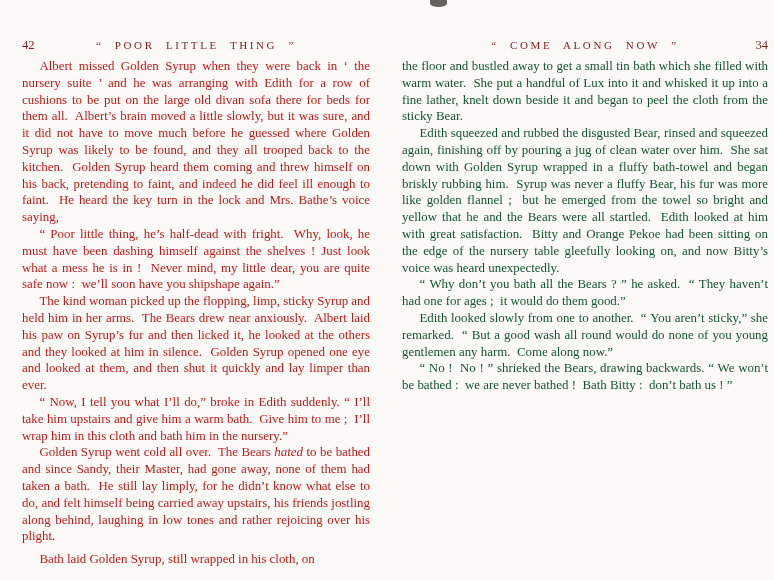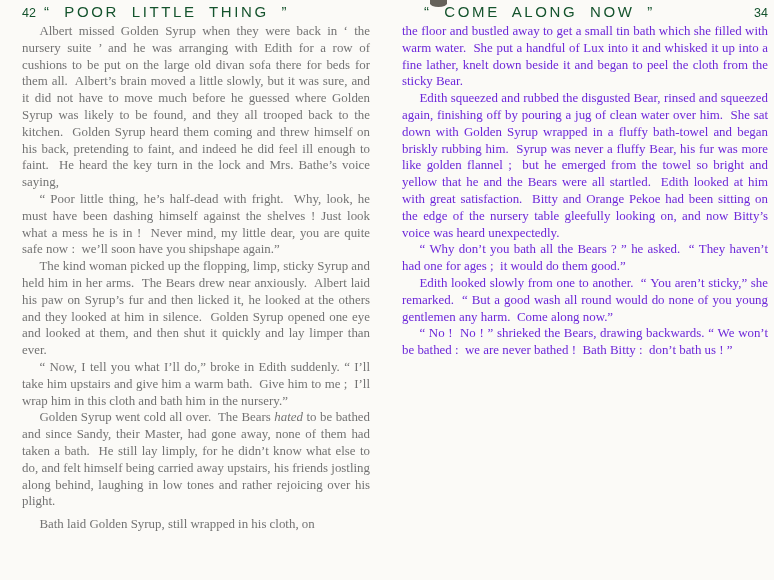--- a/index.html
+++ b/index.html
@@ -23,32 +23,33 @@
     width: 387px;
     padding-top: 3px;
   }
   .page.left  { padding-left: 22px; padding-right: 17px; }
   .page.right { padding-left: 15px; padding-right: 6px; }
 
   .page-header {
     display: flex;
     align-items: baseline;
     height: 20px;
-    font-family: Liberation Sans, sans-serif;
-    color: #14532d;
+    font-family: Liberation Serif, serif;
+    color: #7f1d1d;
+    margin-top: 35px;
   }
   .pageno {
     font-size: 12.5px;
     min-width: 22px;
   }
   .page.right .pageno { text-align: right; }
   .running-title {
     flex: 1;
-    text-align: left;
-    font-size: 15px;
+    text-align: center;
+    font-size: 11px;
     letter-spacing: 2.6px;
     word-spacing: 6px;
     white-space: nowrap;
   }
   .hspacer { min-width: 22px; }
 
   .body-text {
     font-family: "Liberation Serif", serif;
     font-size: 12.9px;
     line-height: 16.8px;
@@ -76,37 +77,37 @@
 <body style="background: rgb(251, 250, 247);">
 
 <div class="spread">
 
   <section class="page left">
     <header class="page-header">
       <span class="pageno">42</span>
       <span class="running-title">“&nbsp;POOR LITTLE THING&nbsp;”</span>
       <span class="hspacer"></span>
     </header>
-    <div class="body-text" style="color: #737373;">
+    <div class="body-text" style="color: #b91c1c;">
         <p class="para indent"><span>Albert missed Golden Syrup when they were back in ‘&nbsp;the nursery suite&nbsp;’ and he was arranging with Edith for a row of cushions to be put on the large old divan sofa there for beds for them all.&nbsp; Albert’s brain moved a little slowly, but it was sure, and it did not have to move much before he guessed where Golden Syrup was likely to be found, and they all trooped back to the kitchen.&nbsp; Golden Syrup heard them coming and threw himself on his back, pretending to faint, and indeed he did feel ill enough to faint.&nbsp; He heard the key turn in the lock and Mrs. Bathe’s voice saying,</span></p>
         <p class="para indent"><span>“&nbsp;Poor little thing, he’s half-dead with fright.&nbsp; Why, look, he must have been dashing himself against the shelves&nbsp;! Just look what a mess he is in&nbsp;!&nbsp; Never mind, my little dear, you are quite safe now&nbsp;:&nbsp; we’ll soon have you shipshape again.”</span></p>
         <p class="para indent"><span>The kind woman picked up the flopping, limp, sticky Syrup and held him in her arms.&nbsp; The Bears drew near anxiously.&nbsp; Albert laid his paw on Syrup’s fur and then licked it, he looked at the others and they looked at him in silence.&nbsp; Golden Syrup opened one eye and looked at them, and then shut it quickly and lay limper than ever.</span></p>
         <p class="para indent"><span>“&nbsp;Now, I tell you what I’ll do,” broke in Edith suddenly. “&nbsp;I’ll take him upstairs and give him a warm bath.&nbsp; Give him to me&nbsp;;&nbsp; I’ll wrap him in this cloth and bath him in the nursery.”</span></p>
         <p class="para indent"><span>Golden Syrup went cold all over.&nbsp; The Bears </span><span class="it">hated</span><span> to be bathed and since Sandy, their Master, had gone away, none of them had taken a bath.&nbsp; He still lay limply, for he didn’t know what else to do, and felt himself being carried away upstairs, his friends jostling along behind, laughing in low tones and rather rejoicing over his plight.</span></p>
         <p class="para indent gap"><span>Bath laid Golden Syrup, still wrapped in his cloth, on</span></p>
       </div>
   </section>
 
   <section class="page right">
     <header class="page-header">
       <span class="hspacer"></span>
       <span class="running-title">“&nbsp;COME ALONG NOW&nbsp;”</span>
       <span class="pageno">34</span>
     </header>
-    <div class="body-text" style="color: #6d28d9; font-family: Liberation Serif, serif;">
+    <div class="body-text" style="color: #14532d; font-family: Liberation Serif, serif;">
         <p class="para"><span>the floor and bustled away to get a small tin bath which she filled with warm water.&nbsp; She put a handful of Lux into it and whisked it up into a fine lather, knelt down beside it and began to peel the cloth from the sticky Bear.</span></p>
         <p class="para indent"><span>Edith squeezed and rubbed the disgusted Bear, rinsed and squeezed again, finishing off by pouring a jug of clean water over him.&nbsp; She sat down with Golden Syrup wrapped in a fluffy bath-towel and began briskly rubbing him.&nbsp; Syrup was never a fluffy Bear, his fur was more like golden flannel&nbsp;;&nbsp; but he emerged from the towel so bright and yellow that he and the Bears were all startled.&nbsp; Edith looked at him with great satisfaction.&nbsp; Bitty and Orange Pekoe had been sitting on the edge of the nursery table gleefully looking on, and now Bitty’s voice was heard unexpectedly.</span></p>
         <p class="para indent"><span>“&nbsp;Why don’t you bath all the Bears&nbsp;?&nbsp;” he asked.&nbsp; “&nbsp;They haven’t had one for ages&nbsp;;&nbsp; it would do them good.”</span></p>
         <p class="para indent"><span>Edith looked slowly from one to another.&nbsp; “&nbsp;You aren’t sticky,” she remarked.&nbsp; “&nbsp;But a good wash all round would do none of you young gentlemen any harm.&nbsp; Come along now.”</span></p>
         <p class="para indent"><span>“&nbsp;No&nbsp;!&nbsp; No&nbsp;!&nbsp;” shrieked the Bears, drawing backwards. “&nbsp;We won’t be bathed&nbsp;:&nbsp; we are never bathed&nbsp;!&nbsp; Bath Bitty&nbsp;:&nbsp; don’t bath us&nbsp;!&nbsp;”</span></p>
       </div>
   </section>
 
 </div>
 

